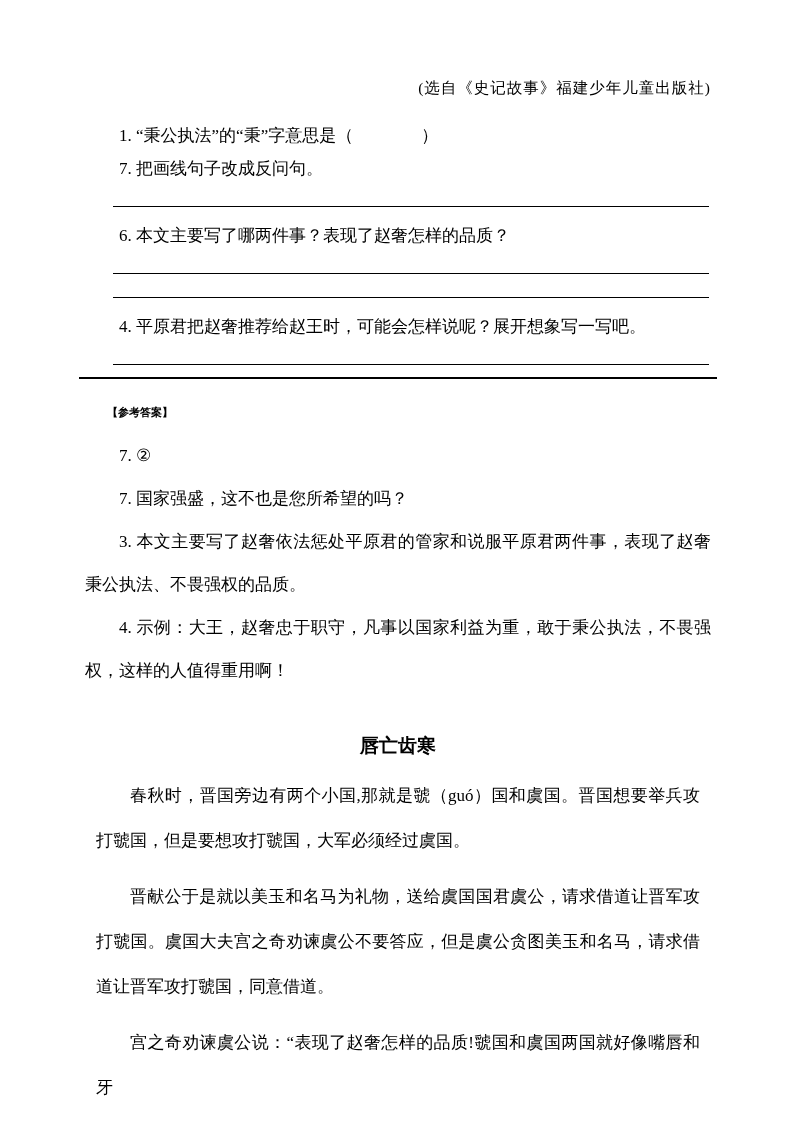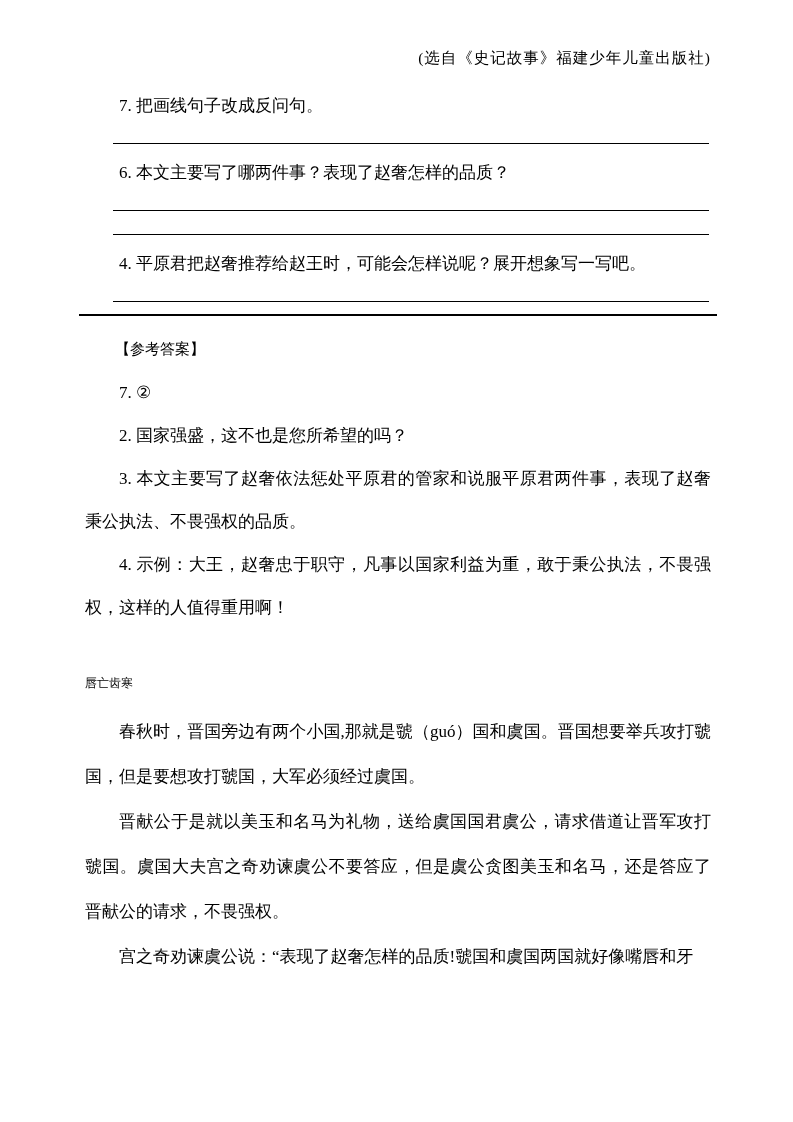--- a/index.html
+++ b/index.html
@@ -5,21 +5,21 @@
   * { box-sizing: border-box; }
   html, body { margin: 0; padding: 0; background: #ffffff; }
   .page {
     position: relative;
     width: 793px;
     height: 1122px;
     background: #ffffff;
     color: #000000;
     font-family: "Liberation Serif", "DejaVu Serif", serif;
     font-size: 17px;
-    padding: 48px 82px 40px 85px;
+    padding: 78px 82px 40px 85px;
     overflow: hidden;
   }
   .attribution {
     margin: 0 0 20px 0;
     text-align: right;
     font-size: 15.5px;
     letter-spacing: 1px;
   }
   .questions { margin: 0; }
   .q {
@@ -41,71 +41,73 @@
   .divider {
     border: none;
     border-top: 2.5px solid #000000;
     margin: 10px -6px 0 -6px;
   }
   .answers { margin-top: 12px; }
   .ans-header {
     margin: 0;
     line-height: 43px;
     text-indent: 2em;
-    font-weight: normal;
-    font-size: 15px;
+    font-weight: bold;
+    font-size: 11px;
   }
   .ans {
     margin: 0;
     line-height: 43px;
     text-indent: 2em;
     text-align: justify;
   }
   .passage { margin-top: 38px; }
   .passage-title {
     margin: 0 0 10px 0;
-    font-size: 12px;
-    font-weight: normal;
+    text-align: center;
+    font-size: 19px;
+    font-weight: bold;
     font-family: "Liberation Sans", "DejaVu Sans", sans-serif;
     line-height: 32px;
   }
   .para {
-    margin: 0;
+    margin: 11px;
     line-height: 45px;
     text-indent: 2em;
     text-align: justify;
   }
 </style>
 </head>
 <body>
 
 <div class="page">
 
   <p class="attribution">(选自《史记故事》福建少年儿童出版社)</p>
 
   <section class="questions">
+    <p class="q">1. “秉公执法”的“秉”字意思是（　　　　）</p>
     <p class="q">7. 把画线句子改成反问句。</p>
     <div class="blank-line first"></div>
     <p class="q">6. 本文主要写了哪两件事？表现了赵奢怎样的品质？</p>
     <div class="blank-line first"></div>
     <div class="blank-line"></div>
     <p class="q">4. 平原君把赵奢推荐给赵王时，可能会怎样说呢？展开想象写一写吧。</p>
     <div class="blank-line first"></div>
   </section>
 
   <hr class="divider">
 
   <section class="answers">
     <p class="ans-header">【参考答案】</p>
     <p class="ans">7. ②</p>
-    <p class="ans">2. 国家强盛，这不也是您所希望的吗？</p>
+    <p class="ans">7. 国家强盛，这不也是您所希望的吗？</p>
     <p class="ans">3. 本文主要写了赵奢依法惩处平原君的管家和说服平原君两件事，表现了赵奢秉公执法、不畏强权的品质。</p>
     <p class="ans">4. 示例：大王，赵奢忠于职守，凡事以国家利益为重，敢于秉公执法，不畏强权，这样的人值得重用啊！</p>
   </section>
 
   <section class="passage">
     <h3 class="passage-title">唇亡齿寒</h3>
     <p class="para">春秋时，晋国旁边有两个小国,那就是虢（guó）国和虞国。晋国想要举兵攻打虢国，但是要想攻打虢国，大军必须经过虞国。</p>
-    <p class="para">晋献公于是就以美玉和名马为礼物，送给虞国国君虞公，请求借道让晋军攻打虢国。虞国大夫宫之奇劝谏虞公不要答应，但是虞公贪图美玉和名马，还是答应了晋献公的请求，不畏强权。</p>
+    <p class="para">晋献公于是就以美玉和名马为礼物，送给虞国国君虞公，请求借道让晋军攻打虢国。虞国大夫宫之奇劝谏虞公不要答应，但是虞公贪图美玉和名马，请求借道让晋军攻打虢国，同意借道。</p>
     <p class="para">宫之奇劝谏虞公说：“表现了赵奢怎样的品质!虢国和虞国两国就好像嘴唇和牙</p>
   </section>
 
 </div>
 
 </body></html>

